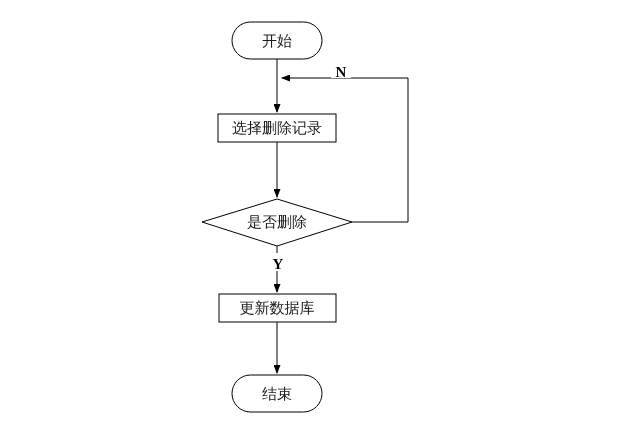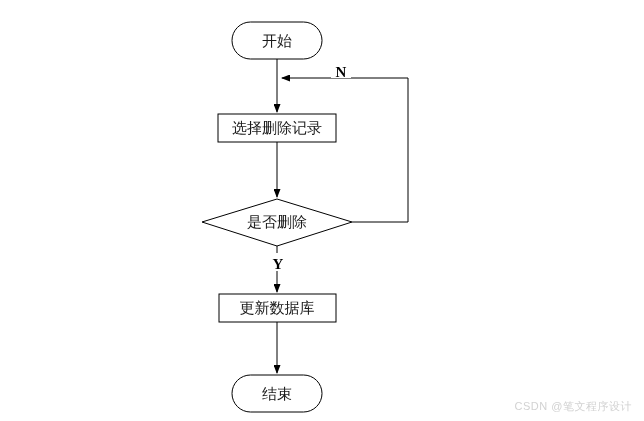--- a/index.html
+++ b/index.html
@@ -90,14 +90,13 @@
     <polygon class="shape" points="277,199 352,222 277,246 202,222"></polygon>
     <text class="node-text" x="277" y="227">是否删除</text>
 
     <rect class="shape" x="219" y="294" width="117" height="28"></rect>
     <text class="node-text" x="277" y="313">更新数据库</text>
 
     <rect class="shape" x="232" y="375" width="90" height="37" rx="18.5" ry="18.5"></rect>
     <text class="node-text" x="277" y="399">结束</text>
   </svg>
 
-  <div class="watermark">CSDN @笔文程序设计</div>
 </div>
 
 </body></html>

